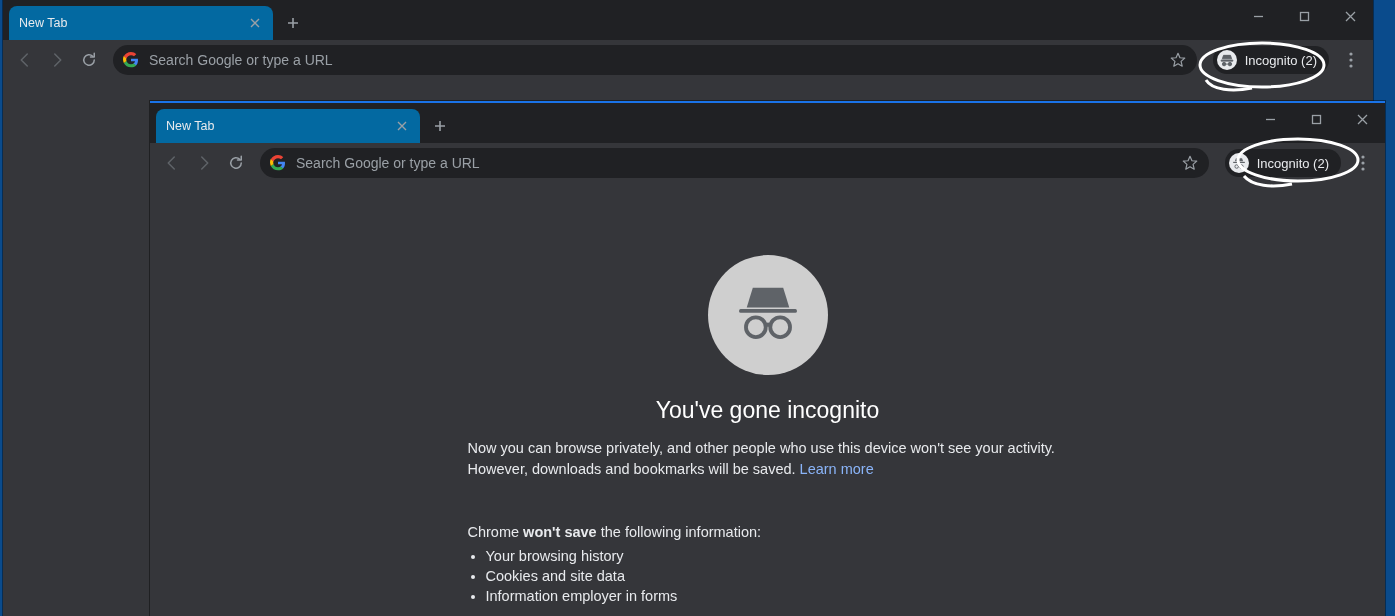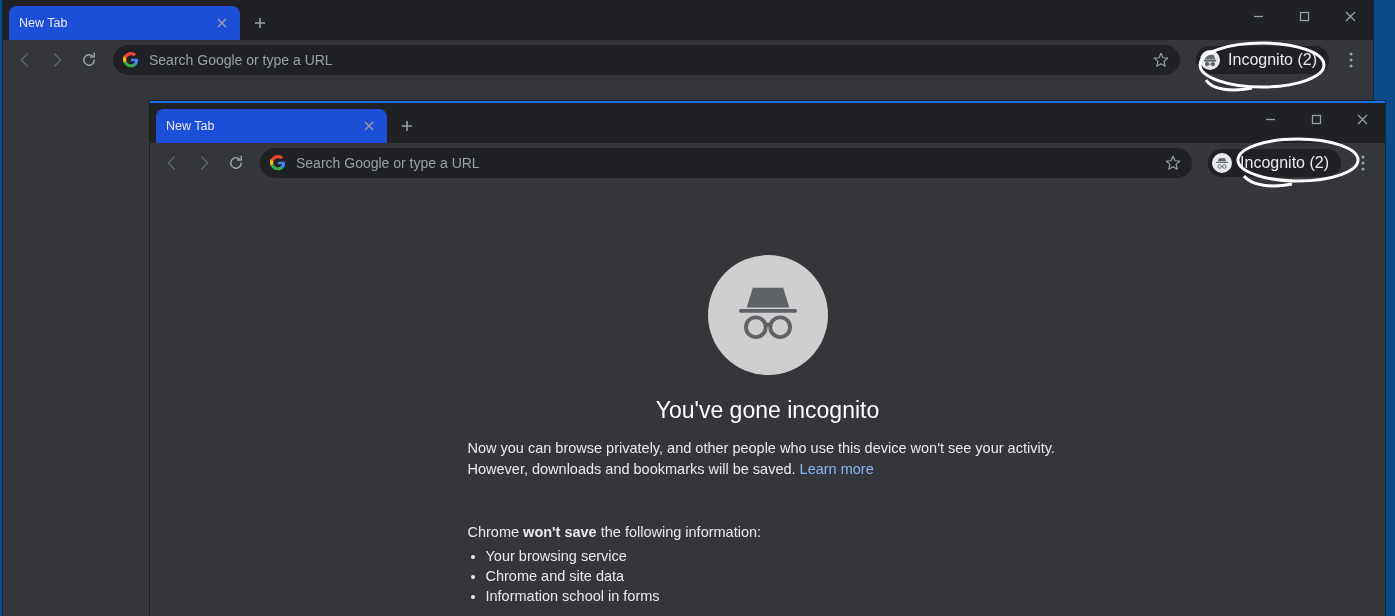--- a/index.html
+++ b/index.html
@@ -6,35 +6,35 @@
   html, body { width: 1395px; height: 616px; overflow: hidden; font-family: "Segoe UI", Arial, sans-serif; background: #0a4b8c; }
   body { position: relative; }
 
   
   .window { position: absolute; background: #202124; display: flex; flex-direction: column; box-shadow: 0 0 0 1px rgba(0,0,0,.4); }
   .window.back  { left: 3px;   top: 0;    width: 1370px; height: 616px; }
   .window.front { left: 150px; top: 101px; width: 1235px; height: 515px; border-top: 2px solid #1a73e8; }
 
   .titlebar { height: 40px; display: flex; align-items: flex-end; background: #202124; }
   .tabstrip { flex: 1; display: flex; align-items: flex-end; padding-left: 6px; }
-  .tab { height: 34px; width: 231px; background: #1d4ed8; color: #e8eaed; border-radius: 8px 8px 0 0; display: flex; align-items: center; padding: 0 10px; font-size: 12.5px; position: relative; }
+  .tab { height: 34px; width: 264px; background: #0369a1; color: #e8eaed; border-radius: 8px 8px 0 0; display: flex; align-items: center; padding: 0 10px; font-size: 12.5px; position: relative; }
   .tab .close { margin-left: auto; width: 16px; height: 16px; display:flex; align-items:center; justify-content:center; color:#9aa0a6; border-radius:50%; }
   .newtab { width: 28px; height: 28px; margin: 0 6px 3px 6px; display:flex; align-items:center; justify-content:center; color:#9aa0a6; border-radius:50%; }
   .winctrls { display:flex; align-items:center; height: 32px; margin-bottom: auto; }
   .winbtn { width: 46px; height: 32px; display:flex; align-items:center; justify-content:center; color:#9aa0a6; }
 
   .toolbar { height: 40px; background: #35363a; display:flex; align-items:center; padding: 0 8px; gap: 4px; }
   .navbtn { width: 28px; height: 28px; display:flex; align-items:center; justify-content:center; color:#9aa0a6; border-radius:50%; }
   .navbtn.disabled { color:#5f6368; }
   .omnibox { flex:1; height: 30px; background:#202124; border-radius: 15px; display:flex; align-items:center; padding: 0 10px; gap:10px; margin: 11px 6px; }
   .omnibox input { flex:1; background:transparent; border:none; outline:none; color:#e8eaed; font-size:14px; }
   .omnibox input::placeholder { color:#9aa0a6; }
   .gicon { width:16px; height:16px; flex:none; }
   .star { color:#9aa0a6; }
-  .incog-pill { height: 28px; background:#202124; border-radius: 14px; display:flex; align-items:center; padding: 0 12px 0 4px; gap:8px; color:#e8eaed; font-size:16px; margin-left: 6px; position: relative; }
+  .incog-pill { height: 28px; background:#202124; border-radius: 14px; display:flex; align-items:center; padding: 0 12px 0 4px; gap:8px; color:#e8eaed; font-size:13px; margin-left: 6px; position: relative; }
   .incog-pill .badge { width:20px; height:20px; border-radius:50%; background:#e8eaed; display:flex; align-items:center; justify-content:center; }
   .menu-btn { width:28px; height:28px; display:flex; align-items:center; justify-content:center; color:#9aa0a6; margin-left:4px; }
 
   .content { flex:1; background:#35363a; color:#e8eaed; overflow:hidden; }
 
   
   .landing { width: 100%; height: 100%; display:flex; flex-direction:column; align-items:center; padding-top: 72px; }
   .bigicon { width:120px; height:120px; border-radius:50%; background:#cfcfcf; display:flex; align-items:center; justify-content:center; margin-bottom: 22px; }
   h1.headline { font-size: 23px; font-weight: 400; color:#fff; margin-bottom: 14px; }
   .intro { width: 600px; font-size: 14.5px; line-height: 1.45; color:#e8eaed; text-align:left; margin-bottom: 44px; }
@@ -260,23 +260,23 @@
         </svg>
       </div>
       <h1 class="headline">You've gone incognito</h1>
       <p class="intro">
         <span>Now you can browse privately, and other people who use this device won't see your activity. However, downloads and bookmarks will be saved. </span><a href="#">Learn more</a>
       </p>
       <div class="columns">
         <div class="col">
           <p class="lead"><span>Chrome </span><strong>won't save</strong><span> the following information:</span></p>
           <ul>
-            <li>Your browsing service</li>
-            <li>Chrome and site data</li>
-            <li>Information school in forms</li>
+            <li>Your browsing history</li>
+            <li>Cookies and site data</li>
+            <li>Information employer in forms</li>
           </ul>
         </div>
       </div>
     </div>
   </div>
 </div>
 
 <div class="scribble" style="left:1228px; top:136px;">
   <svg width="140" height="58">
       <ellipse cx="70" cy="24" rx="60" ry="21" stroke="#fff" stroke-width="3" fill="none"></ellipse>

